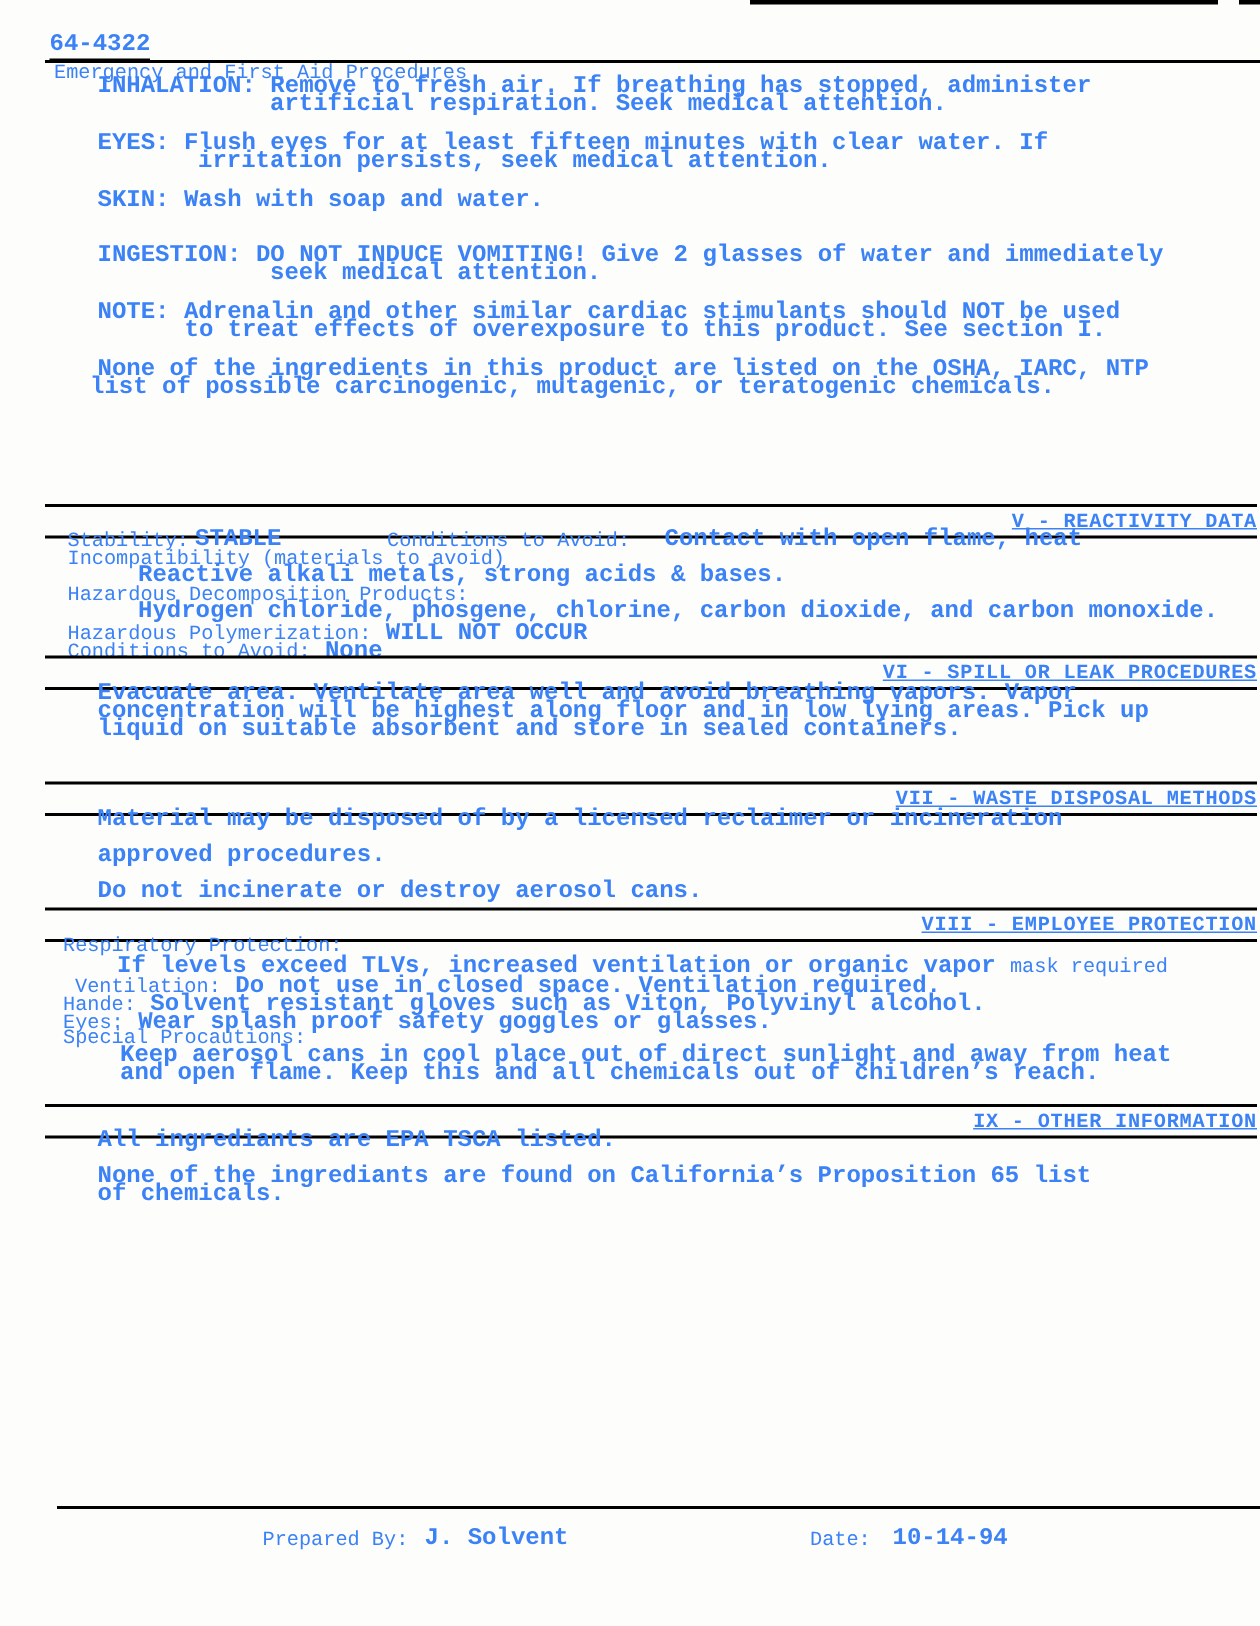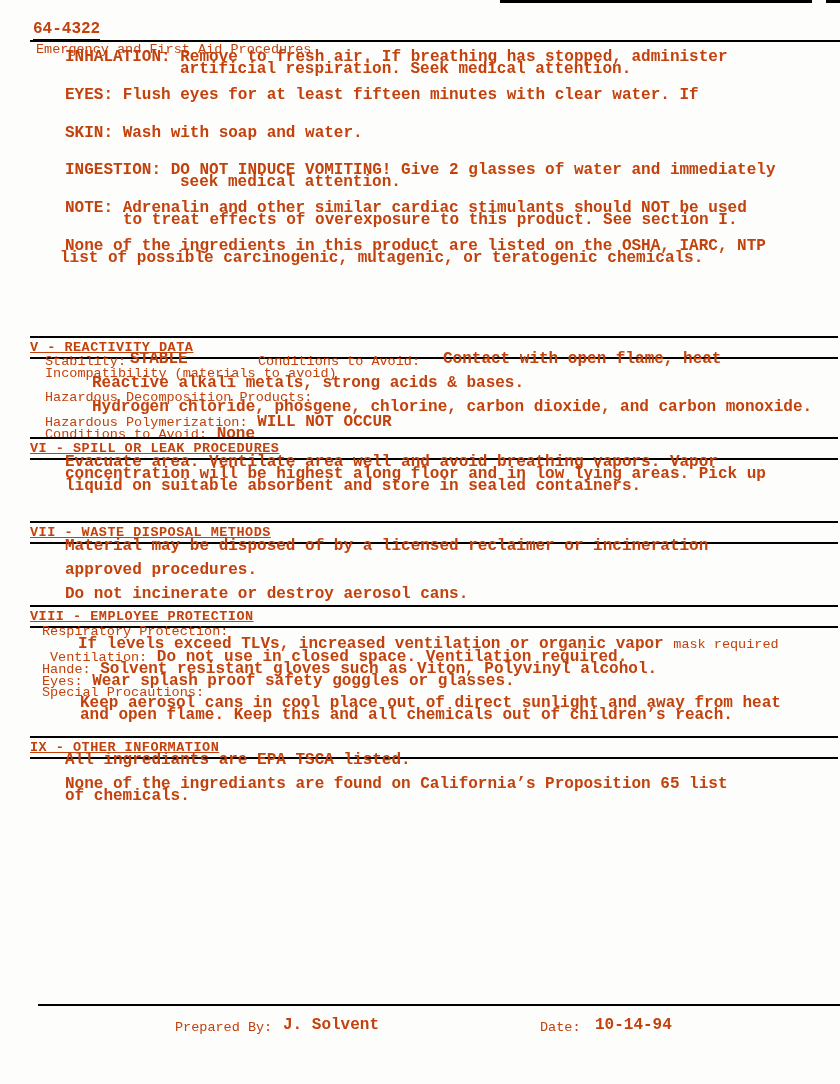--- a/index.html
+++ b/index.html
@@ -1,32 +1,32 @@
 <!DOCTYPE html>
 <html><head>
 <meta charset="utf-8">
 <style>
   html,body{margin:0;padding:0;background:#e8e8e4;}
   .page{
     position:relative;
     width:840px;height:1084px;
     margin:0 auto;
     background:#fdfdfb;
-    color:#c2410c;
+    color:#3b82f6;
     overflow:hidden;
     font-family:"Liberation Mono", monospace;
   }
   .abs{position:absolute;white-space:pre;}
   .lg{font:bold 16px/13px "Liberation Mono", monospace;}
   .sm{font:normal 13.5px/13px "Liberation Mono", monospace;}
   .rule{position:absolute;background:#000;height:2px;}
   .sec-header{
     position:absolute;left:30px;right:2px;
     border-top:2px solid #000;border-bottom:2px solid #000;
-    text-align:left;padding:0 0 1px 0;
+    text-align:right;padding:0 0 1px 0;
   }
   .sec-title{
     font:bold 13.5px/12px "Liberation Mono", monospace;
     text-decoration:underline;
     letter-spacing:0.5px;
   }
   .underlined{border-bottom:2px solid #000;padding-bottom:1px;}
   .artifact{position:absolute;background:#000;}
 </style>
 </head>
@@ -40,20 +40,21 @@
   <div class="abs lg" style="top:23px;left:33px"><span class="underlined">64-4322</span></div>
 
   <div class="rule" style="top:40px;left:30px;width:810px"></div>
 
   <div class="abs sm" style="top:43px;left:36px">Emergency and First Aid Procedures</div>
 
   <div class="abs lg" style="top:51px;left:65px"><span>INHALATION:</span> <span>Remove to fresh air. If breathing has stopped, administer</span></div>
   <div class="abs lg" style="top:89px;left:65px"><span>EYES:</span> <span>Flush eyes for at least fifteen minutes with clear water. If</span></div>
 
   <div class="abs lg" style="top:63px;left:180px">artificial respiration. Seek medical attention.</div>
+  <div class="abs lg" style="top:101px;left:132px">irritation persists, seek medical attention.</div>
 
   <div class="abs lg" style="top:127px;left:65px"><span>SKIN:</span> <span>Wash with soap and water.</span></div>
 
   <div class="abs lg" style="top:164px;left:65px"><span>INGESTION:</span> <span>DO NOT INDUCE VOMITING! Give 2 glasses of water and immediately</span></div>
   <div class="abs lg" style="top:176px;left:180px">seek medical attention.</div>
 
   <div class="abs lg" style="top:202px;left:65px"><span>NOTE:</span> <span>Adrenalin and other similar cardiac stimulants should NOT be used</span></div>
   <div class="abs lg" style="top:214px;left:123px">to treat effects of overexposure to this product. See section I.</div>
 
   <div class="abs lg" style="top:240px;left:65px">None of the ingredients in this product are listed on the OSHA, IARC, NTP</div>

